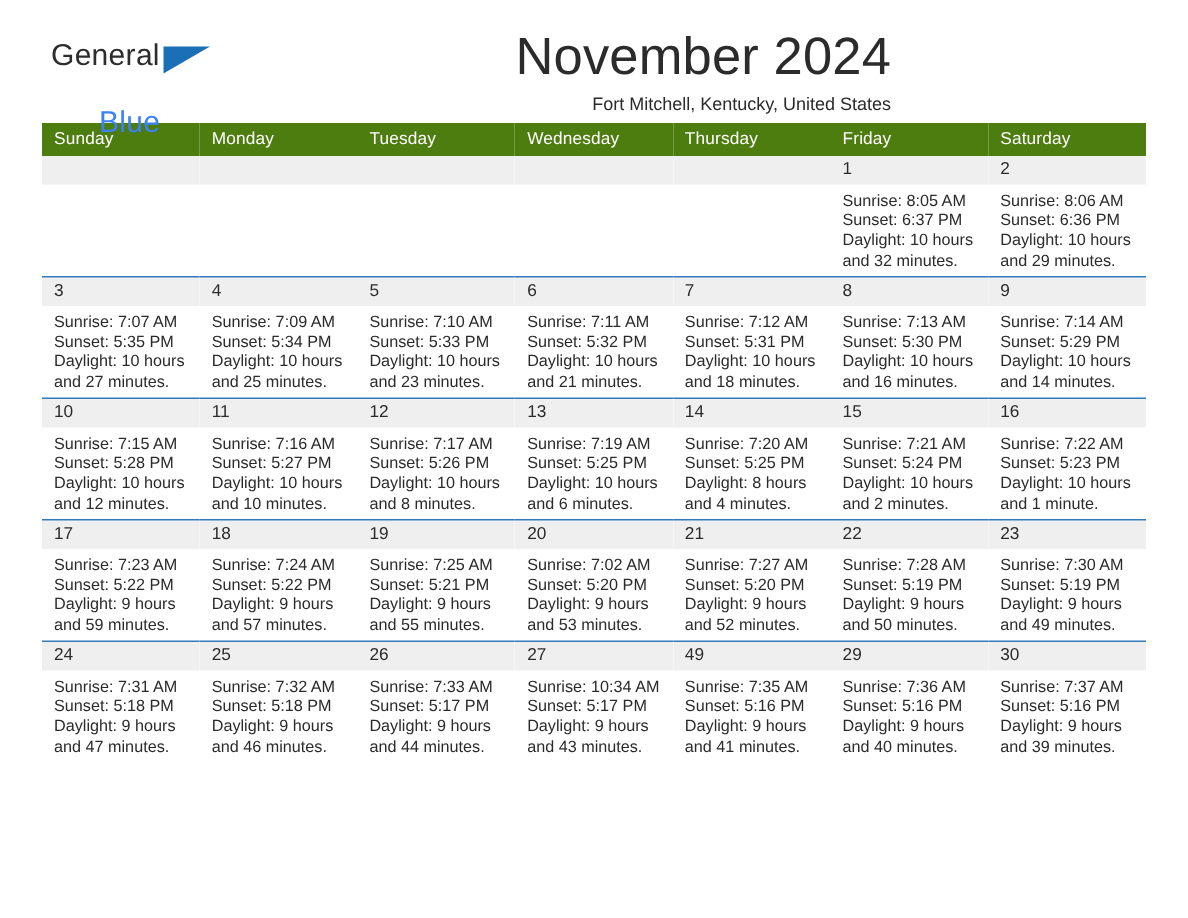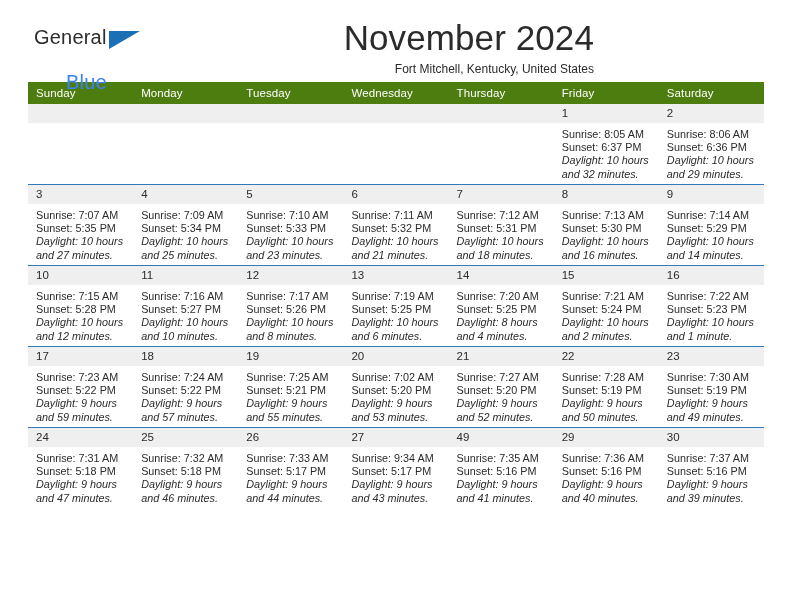--- a/index.html
+++ b/index.html
@@ -127,21 +127,20 @@
     padding: 5px 8px 0 8px;
     font-size: 10.8px;
     line-height: 13.2px;
     color: #2b2b2b;
   }
   .cell-body div {
     white-space: nowrap;
   }
   .cell-body .daylight {
     white-space: normal;
-    font-style: italic;
   }
   td.blank .cell-body { visibility: hidden; }
 </style>
 </head>
 <body>
 
 <div class="page">
 
   <div class="header">
 
@@ -424,21 +423,21 @@
             <div class="daynum">26</div>
             <div class="cell-body">
               <div>Sunrise: 7:33 AM</div>
               <div>Sunset: 5:17 PM</div>
               <div class="daylight">Daylight: 9 hours and 44 minutes.</div>
             </div>
           </td>
           <td class="day-cell">
             <div class="daynum">27</div>
             <div class="cell-body">
-              <div>Sunrise: 9:34 AM</div>
+              <div>Sunrise: 10:34 AM</div>
               <div>Sunset: 5:17 PM</div>
               <div class="daylight">Daylight: 9 hours and 43 minutes.</div>
             </div>
           </td>
           <td class="day-cell">
             <div class="daynum">49</div>
             <div class="cell-body">
               <div>Sunrise: 7:35 AM</div>
               <div>Sunset: 5:16 PM</div>
               <div class="daylight">Daylight: 9 hours and 41 minutes.</div>

